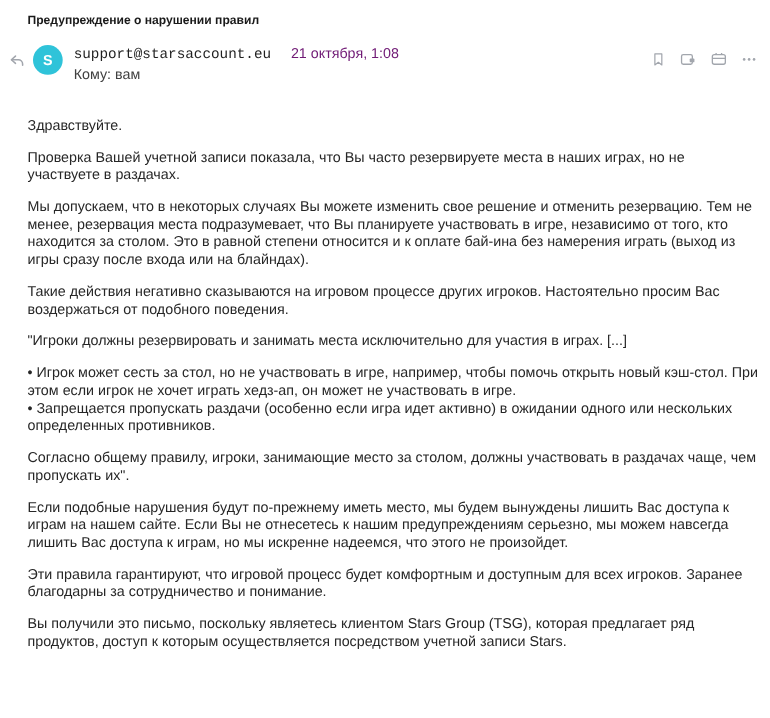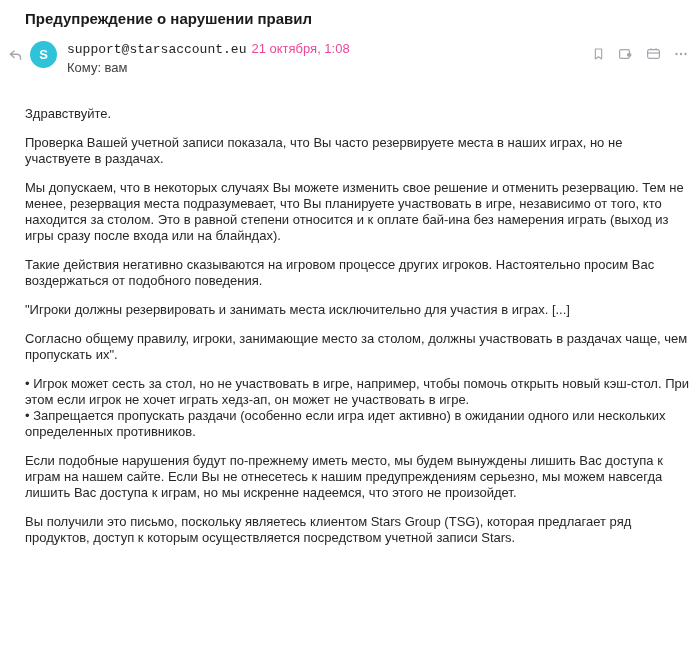--- a/index.html
+++ b/index.html
@@ -6,21 +6,21 @@
   html, body { margin: 0; padding: 0; }
   body {
     width: 700px;
     height: 653px;
     overflow: hidden;
     background: #ffffff;
     font-family: "Liberation Sans", sans-serif;
     color: #262626;
   }
   .page-title {
-    font-size: 15px;
+    font-size: 11px;
     font-weight: 700;
     color: #1a1a1a;
     padding: 10px 25px 0 25px;
     line-height: 18px;
   }
   .msg-header {
     display: flex;
     align-items: flex-start;
     padding: 13px 12px 0 8px;
   }
@@ -41,21 +41,21 @@
     display: flex;
     align-items: center;
     justify-content: center;
     margin-left: 7px;
     flex: 0 0 auto;
     cursor: pointer;
   }
   .sender-block { margin-left: 10px; flex: 1 1 auto; min-width: 0; }
   .sender-line { font-size: 13px; line-height: 15px; white-space: nowrap; }
   .sender-email { color: #1f1f1f; cursor: pointer; font-family: Liberation Mono, monospace; }
-  .sender-date { color: #ec4899; margin-left: 5px; }
+  .sender-date { color: #701a75; margin-left: 18px; }
   .to-line { font-size: 13px; color: #404040; margin-top: 3px; line-height: 15px; }
   .actions {
     display: flex;
     align-items: center;
     gap: 13px;
     color: #a2a6ad;
     margin-top: 6px;
     flex: 0 0 auto;
   }
   .actions .icon-btn { cursor: pointer; display: inline-flex; }
@@ -115,21 +115,22 @@
     </span>
   </div>
 </div>
 
 <div class="email-body">
   <p>Здравствуйте.</p>
   <p>Проверка Вашей учетной записи показала, что Вы часто резервируете места в наших играх, но не участвуете в раздачах.</p>
   <p>Мы допускаем, что в некоторых случаях Вы можете изменить свое решение и отменить резервацию. Тем не менее, резервация места подразумевает, что Вы планируете участвовать в игре, независимо от того, кто находится за столом. Это в равной степени относится и к оплате бай-ина без намерения играть (выход из игры сразу после входа или на блайндах).</p>
   <p>Такие действия негативно сказываются на игровом процессе других игроков. Настоятельно просим Вас воздержаться от подобного поведения.</p>
   <p>"Игроки должны резервировать и занимать места исключительно для участия в играх. [...]</p>
-  <p>Согласно общему правилу, игроки, занимающие место за столом, должны участвовать в раздачах чаще, чем пропускать их".</p>
   <p>
     <span>• Игрок может сесть за стол, но не участвовать в игре, например, чтобы помочь открыть новый кэш-стол. При этом если игрок не хочет играть хедз-ап, он может не участвовать в игре.</span><br>
     <span>• Запрещается пропускать раздачи (особенно если игра идет активно) в ожидании одного или нескольких определенных противников.</span>
   </p>
+  <p>Согласно общему правилу, игроки, занимающие место за столом, должны участвовать в раздачах чаще, чем пропускать их".</p>
   <p>Если подобные нарушения будут по-прежнему иметь место, мы будем вынуждены лишить Вас доступа к играм на нашем сайте. Если Вы не отнесетесь к нашим предупреждениям серьезно, мы можем навсегда лишить Вас доступа к играм, но мы искренне надеемся, что этого не произойдет.</p>
+  <p>Эти правила гарантируют, что игровой процесс будет комфортным и доступным для всех игроков. Заранее благодарны за сотрудничество и понимание.</p>
   <p>Вы получили это письмо, поскольку являетесь клиентом Stars Group (TSG), которая предлагает ряд продуктов, доступ к которым осуществляется посредством учетной записи Stars.</p>
 
 </div>
 
 </body></html>

